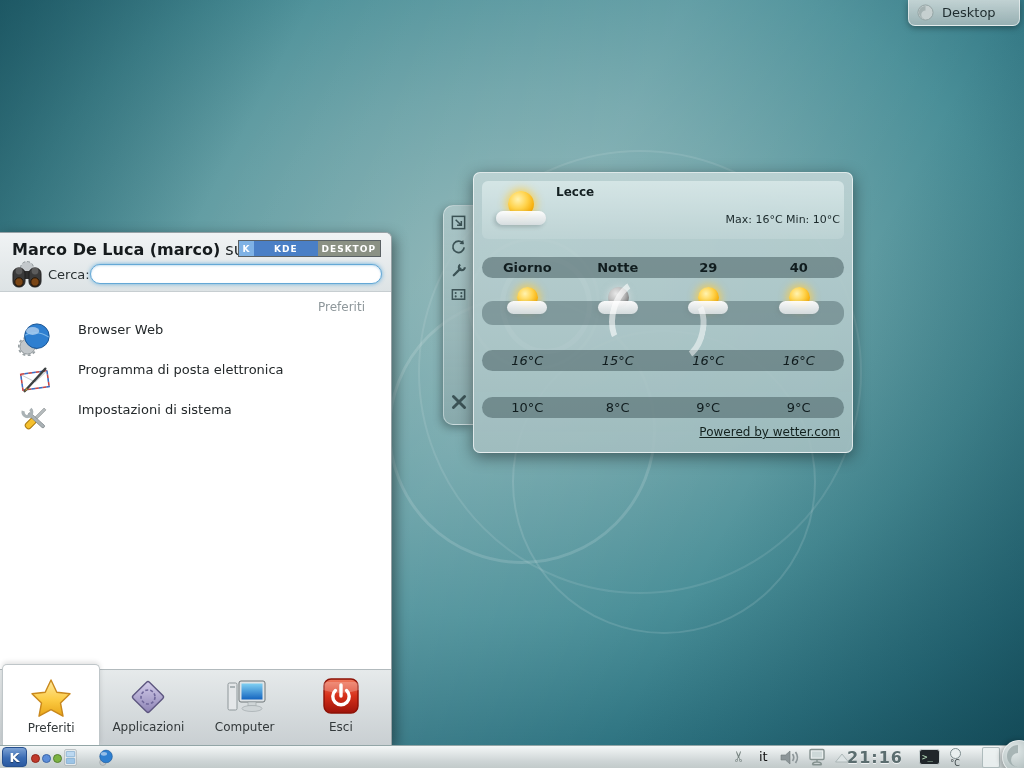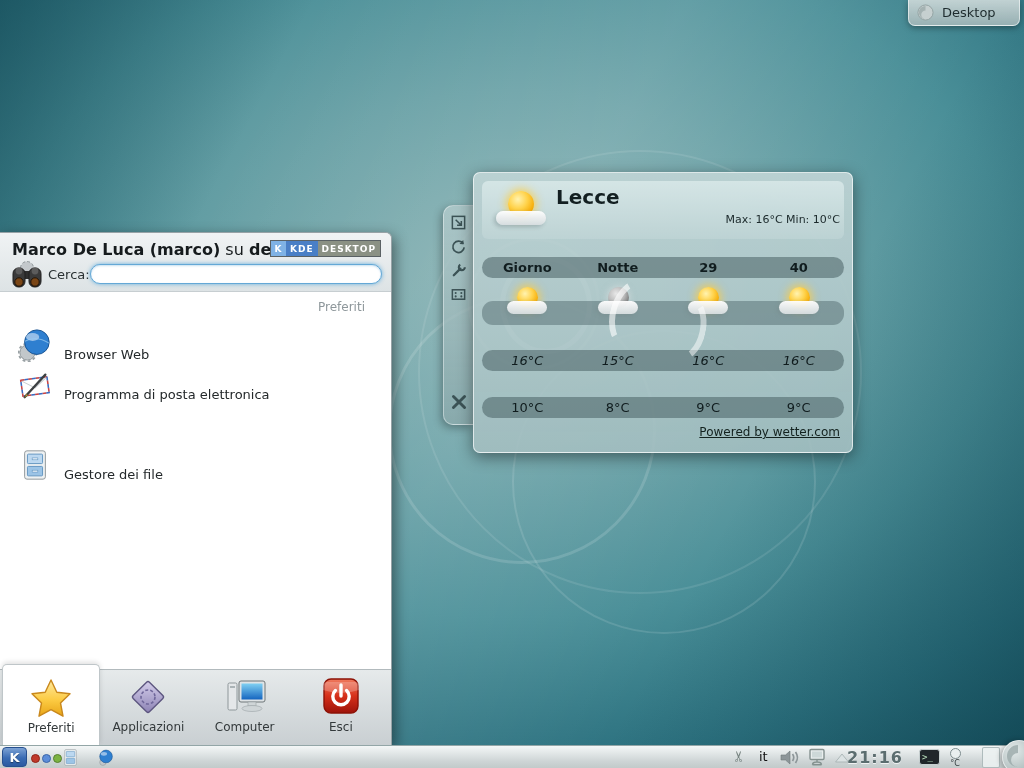--- a/index.html
+++ b/index.html
@@ -26,21 +26,21 @@
     box-shadow:-2px 3px 8px rgba(0,0,0,.3);display:flex;flex-direction:column;align-items:center;padding-top:8px;box-sizing:border-box;}
   #whandle .hicon{width:17px;height:17px;margin-bottom:7px;cursor:pointer;}
   #whandle .spacer{flex:1;}
   #weather{left:473px;top:172px;width:380px;height:281px;z-index:5;
     background:linear-gradient(rgba(190,211,212,.93),rgba(163,190,192,.9));
     border:1px solid rgba(255,255,255,.65);border-radius:7px;
     box-shadow:0 4px 16px rgba(0,0,0,.45);box-sizing:border-box;}
   #whead{left:8px;top:8px;width:362px;height:58px;
     background:linear-gradient(rgba(224,238,238,.7),rgba(196,216,217,.55));
     border-radius:6px;}
-  #wcity{left:82px;top:12px;font-size:20px;font-weight:bold;color:#131f21;}
+  #wcity{left:82px;top:12px;font-size:12px;font-weight:bold;color:#131f21;}
   #wminmax{right:12px;top:40px;font-size:11px;color:#1a282a;}
   .wband{left:8px;width:362px;height:21px;background:rgba(73,97,101,.55);border-radius:11px;
     display:flex;align-items:center;}
   .wband>div{flex:1;text-align:center;font-size:13px;color:#101c1e;}
   .wband.hdr>div{font-weight:bold;}
   #wicons{left:8px;top:128px;width:362px;height:24px;background:rgba(73,97,101,.45);border-radius:11px;}
   #wiconrow{left:8px;top:112px;width:362px;height:40px;display:flex;}
   #wiconrow>div{flex:1;display:flex;justify-content:center;}
   #wcredit{right:12px;top:252px;font-size:12px;color:#13221f;text-decoration:underline;cursor:pointer;}
   
@@ -56,29 +56,29 @@
   
   #kickoff{left:0;top:232px;width:392px;height:513px;z-index:10;background:#e9edee;
     border:1px solid #97a2a6;border-left:none;border-radius:0 6px 0 0;
     box-shadow:3px 4px 14px rgba(0,0,0,.45);box-sizing:border-box;}
   #khead{left:0;top:0;width:100%;height:58px;background:linear-gradient(#f0f3f4,#dde3e5);
     border-bottom:1px solid #c7ced1;border-radius:0 6px 0 0;}
   #ktitle{left:12px;top:7px;font-size:16px;color:#161b1d;}
   #kbadge{right:10px;top:7px;height:15px;display:flex;align-items:stretch;border:1px solid #5a6164;
     font-size:9px;font-weight:bold;color:#fff;letter-spacing:1px;}
   #kbadge .blogo{width:15px;background:#7fb2e5;display:flex;align-items:center;justify-content:center;color:#fff;font-size:9px;}
-  #kbadge .bkde{background:#4a7fc6;padding:1px 4px;display:flex;align-items:center;}
+  #kbadge .bkde{background:#4a7fc6;padding:1px 20px;display:flex;align-items:center;}
   #kbadge .bdesk{background:#8b9184;padding:1px 4px;display:flex;align-items:center;}
   #ksearchlbl{left:48px;top:34px;font-size:13px;color:#2a3133;}
   #ksearch{left:90px;top:31px;width:274px;height:18px;border:1px solid #64a8d6;border-radius:10px;
     background:#fff;box-shadow:0 0 4px rgba(90,170,220,.9), inset 0 1px 2px rgba(120,180,220,.4);
     outline:none;padding:0 8px;font-size:12px;}
   #klist{left:0;top:59px;width:100%;height:377px;background:#fff;}
   #ksection{right:26px;top:8px;font-size:12px;color:#8e979b;}
-  .kitem{position:absolute;left:8px;width:374px;height:40px;display:flex;align-items:flex-end;gap:12px;
+  .kitem{position:absolute;left:8px;width:374px;height:40px;display:flex;align-items:flex-start;gap:26px;
     padding-left:10px;box-sizing:border-box;border-radius:4px;cursor:pointer;}
   .kitem span{font-size:13px;color:#24292b;}
   #ktabs{left:0;top:436px;width:100%;height:76px;background:linear-gradient(#e6eaeb,#c9cfd2);
     border-top:1px solid #b2babd;display:flex;padding:0 2px;box-sizing:border-box;}
   .ktab{flex:1;display:flex;flex-direction:column;align-items:center;justify-content:flex-start;
     padding-top:7px;cursor:pointer;position:relative;}
   .ktab.active{background:#fff;border:1px solid #bfc6c9;border-bottom:none;border-radius:5px 5px 0 0;
     margin-top:-6px;padding-top:13px;box-shadow:0 -2px 5px rgba(0,0,0,.12);}
   .ktab .tlabel{font-size:12px;color:#33393b;margin-top:3px;}
   
@@ -261,31 +261,35 @@
           <rect x="4" y="11" width="28" height="17" fill="none" stroke="#cc4444" stroke-width="1.6" stroke-dasharray="4 4"></rect>
           <rect x="4" y="11" width="28" height="17" fill="none" stroke="#3a6cc4" stroke-width="1.6" stroke-dasharray="4 4" stroke-dashoffset="4"></rect>
           <path d="M5 12 L18 21 L31 12" fill="none" stroke="#c6cbce"></path>
         </g>
         <path d="M7 31 L29 7" stroke="#3c4042" stroke-width="2.4" stroke-linecap="round"></path>
         <path d="M7 31 L10.5 29 L9 27.4 Z" fill="#c7a34a" stroke="#7c6422" stroke-width=".6"></path>
       </svg>
       <span>Programma di posta elettronica</span>
     </div>
 
-
-    <div class="kitem" style="top:150px;">
+    <div class="kitem" style="top:110px;">
       <svg width="34" height="34" viewBox="0 0 36 36">
-        <rect x="7" y="3" width="22" height="30" rx="2.5" fill="#eef1f2" stroke="#8d9598"></rect>
-        <rect x="10" y="6.5" width="16" height="10" rx="1" fill="#bcd8f0" stroke="#5f93bf"></rect>
-        <rect x="10" y="19.5" width="16" height="10" rx="1" fill="#9cc4e6" stroke="#5f93bf"></rect>
-        <rect x="15" y="10.5" width="6" height="2" fill="#eef4f9" stroke="#5f93bf" stroke-width=".6"></rect>
-        <rect x="15" y="23.5" width="6" height="2" fill="#eef4f9" stroke="#5f93bf" stroke-width=".6"></rect>
-      </svg>
-      <span>Gestore dei file</span>
-    </div>
+        <g transform="rotate(45 18 18)">
+          <rect x="16.6" y="3" width="2.8" height="15" fill="#b6bcbe" stroke="#84898b" stroke-width=".6"></rect>
+          <rect x="14.6" y="18" width="6.8" height="13" rx="3" fill="#f2b javascript:void(0)"></rect>
+          <rect x="14.6" y="18" width="6.8" height="13" rx="3" fill="#f5c02e" stroke="#b07f12"></rect>
+        </g>
+        <g transform="rotate(-48 18 18)">
+          <rect x="16.3" y="9" width="3.4" height="22" rx="1.6" fill="#aab2b5" stroke="#7d8588" stroke-width=".7"></rect>
+          <circle cx="18" cy="7.2" r="4.6" fill="none" stroke="#aab2b5" stroke-width="3.4" stroke-dasharray="19 10"></circle>
+        </g>
+      </svg>
+      <span>Impostazioni di sistema</span>
+    </div>
+
   </div>
 
   <div id="ktabs" class="abs">
     <div class="ktab active">
       <svg width="42" height="40" viewBox="0 0 40 40">
         <defs>
             <linearGradient id="gstar" x1="0" y1="0" x2="0" y2="1">
           <stop offset="0" stop-color="#ffe9a0"></stop>
               <stop offset=".55" stop-color="#fccb43"></stop>
               <stop offset="1" stop-color="#e8a517"></stop>

